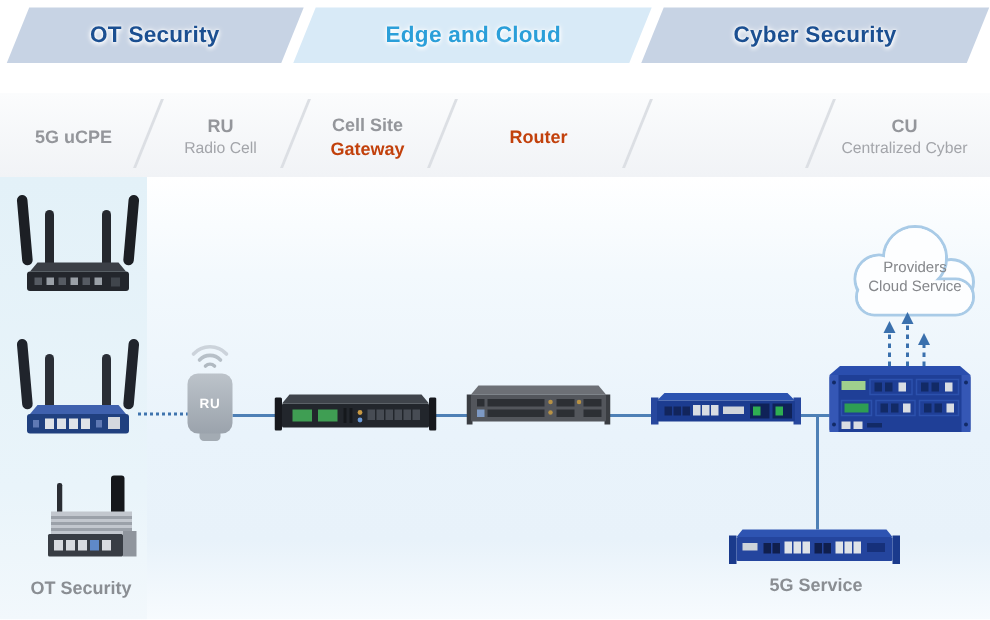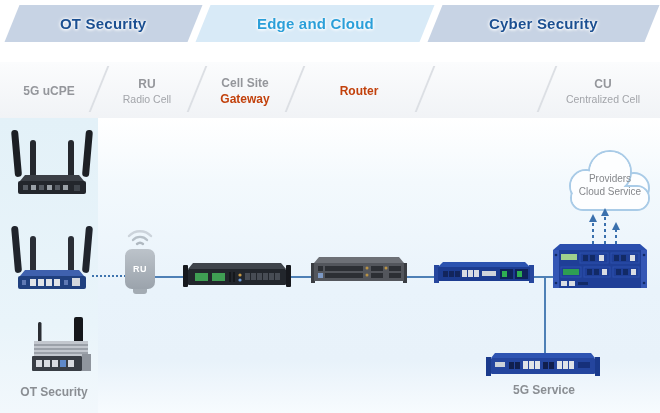--- a/index.html
+++ b/index.html
@@ -78,21 +78,21 @@
   </div>
   <div class="col" style="left:196px;width:98px">
     <span class="t">Cell Site</span>
     <span class="s b">Gateway</span>
   </div>
   <div class="col" style="left:294px;width:130px">
     <span class="s b">Router</span>
   </div>
   <div class="col" style="left:546px;width:114px">
     <span class="t">CU</span>
-    <span class="s">Centralized Cell</span>
+    <span class="s">Centralized Cyber</span>
   </div>
 
   <div class="dotconn" style="left:92px;top:275px;width:34px"></div>
   <div class="conn" style="left:155px;top:276px;width:30px"></div>
   <div class="conn" style="left:288px;top:276px;width:26px"></div>
   <div class="conn" style="left:404px;top:276px;width:32px"></div>
   <div class="conn" style="left:531px;top:276px;width:22px"></div>
   <div class="vconn" style="left:544px;top:277px;height:76px"></div>
 
   <svg class="dev" style="left:127px;top:226px" width="26" height="22" viewBox="0 0 26 22">

